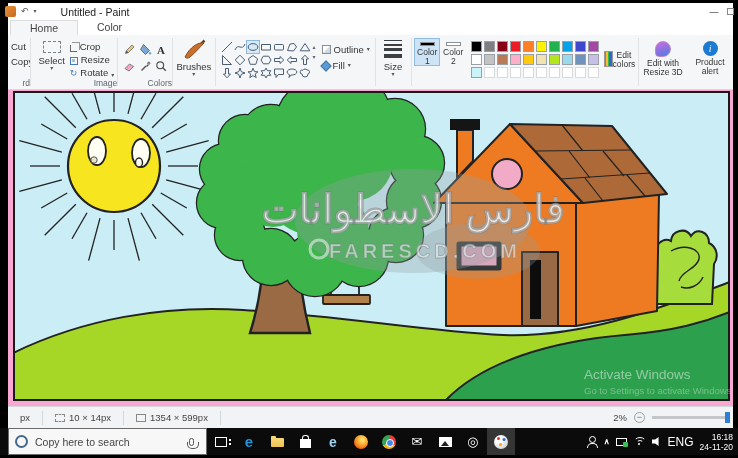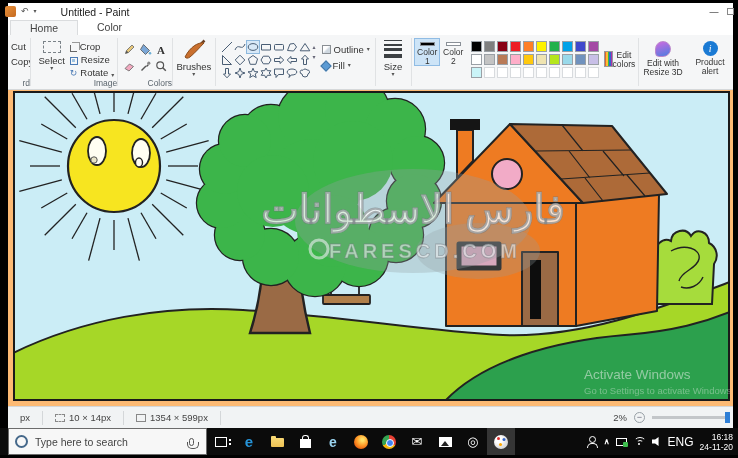--- a/index.html
+++ b/index.html
@@ -58,21 +58,21 @@
   .pcell{width:11px;height:11px;border:1px solid #9aa0a6}
   .pcell.empty{border-color:#d8dbde}
   .ecbtn{width:31px;display:flex;flex-direction:row;align-items:center;text-align:center;font-size:8.5px;line-height:9px;color:#333;padding-top:4px}
   .rainbow{width:16px;height:16px;border:1px solid #999;background:linear-gradient(90deg,#d63 0 20%,#fb3 0 40%,#3b4 0 60%,#36c 0 80%,#a3a 0 100%);margin-bottom:2px}
   .bigbtn{display:flex;flex-direction:column;align-items:center;text-align:center;font-size:8.5px;line-height:9px;color:#333;padding-top:4px}
   .p3d{width:42px}
   .prod{width:40px}
   .p3d-ic{width:16px;height:16px;margin-bottom:2px;background:linear-gradient(160deg,#d06ae0,#4a7de0);border-radius:50% 50% 50% 4px;border:1px solid #b8c}
   .info-circle{width:15px;height:15px;border-radius:50%;background:#1a7ad4;color:#fff;font-size:10px;font-style:italic;font-family:"Liberation Serif",serif;text-align:center;line-height:15px;margin-bottom:2px}
   
-  .canvas-area{flex:1;background:#fdba74;position:relative}
+  .canvas-area{flex:1;background:#f9a8d4;position:relative}
   svg.drawing{position:absolute;left:5px;top:1px;display:block}
   
   .statusbar{height:22px;background:#f1f3f4;border-top:1px solid #d4d7d9;display:flex;align-items:center;font-size:9.5px;color:#444;flex:0 0 auto}
   .sseg{display:flex;align-items:center;gap:4px;padding:0 12px;height:100%}
   .ssep{width:1px;height:14px;background:#d4d7d9}
   .sel-ic{width:10px;height:8px;border:1px dashed #888}
   .cv-ic{width:10px;height:8px;border:1px solid #888}
   .zoomctl{margin-left:auto;display:flex;align-items:center;gap:7px;padding-right:3px}
   .zminus{width:11px;height:11px;border:1px solid #98a0a6;border-radius:50%;line-height:9px;text-align:center;color:#667;font-size:9px}
   .ztrack{width:78px;height:3px;background:#c3c6c9;position:relative}
@@ -574,21 +574,21 @@
         <span class="ztrack">
             <span class="zhandle"></span>
           </span>
       </div>
     </div>
   </div>
 
   <div class="taskbar">
     <div class="search">
       <span class="cortana"></span>
-      <span class="search-text">Type here to search</span>
+      <span class="search-text">Copy here to search</span>
       <span class="mic"></span>
     </div>
     <div class="tbicons">
       <span class="tbi">
           <span class="tv-ic"></span>
         </span>
       <span class="tbi">
           <span class="edge-e">e</span>
         </span>
       <span class="tbi">

